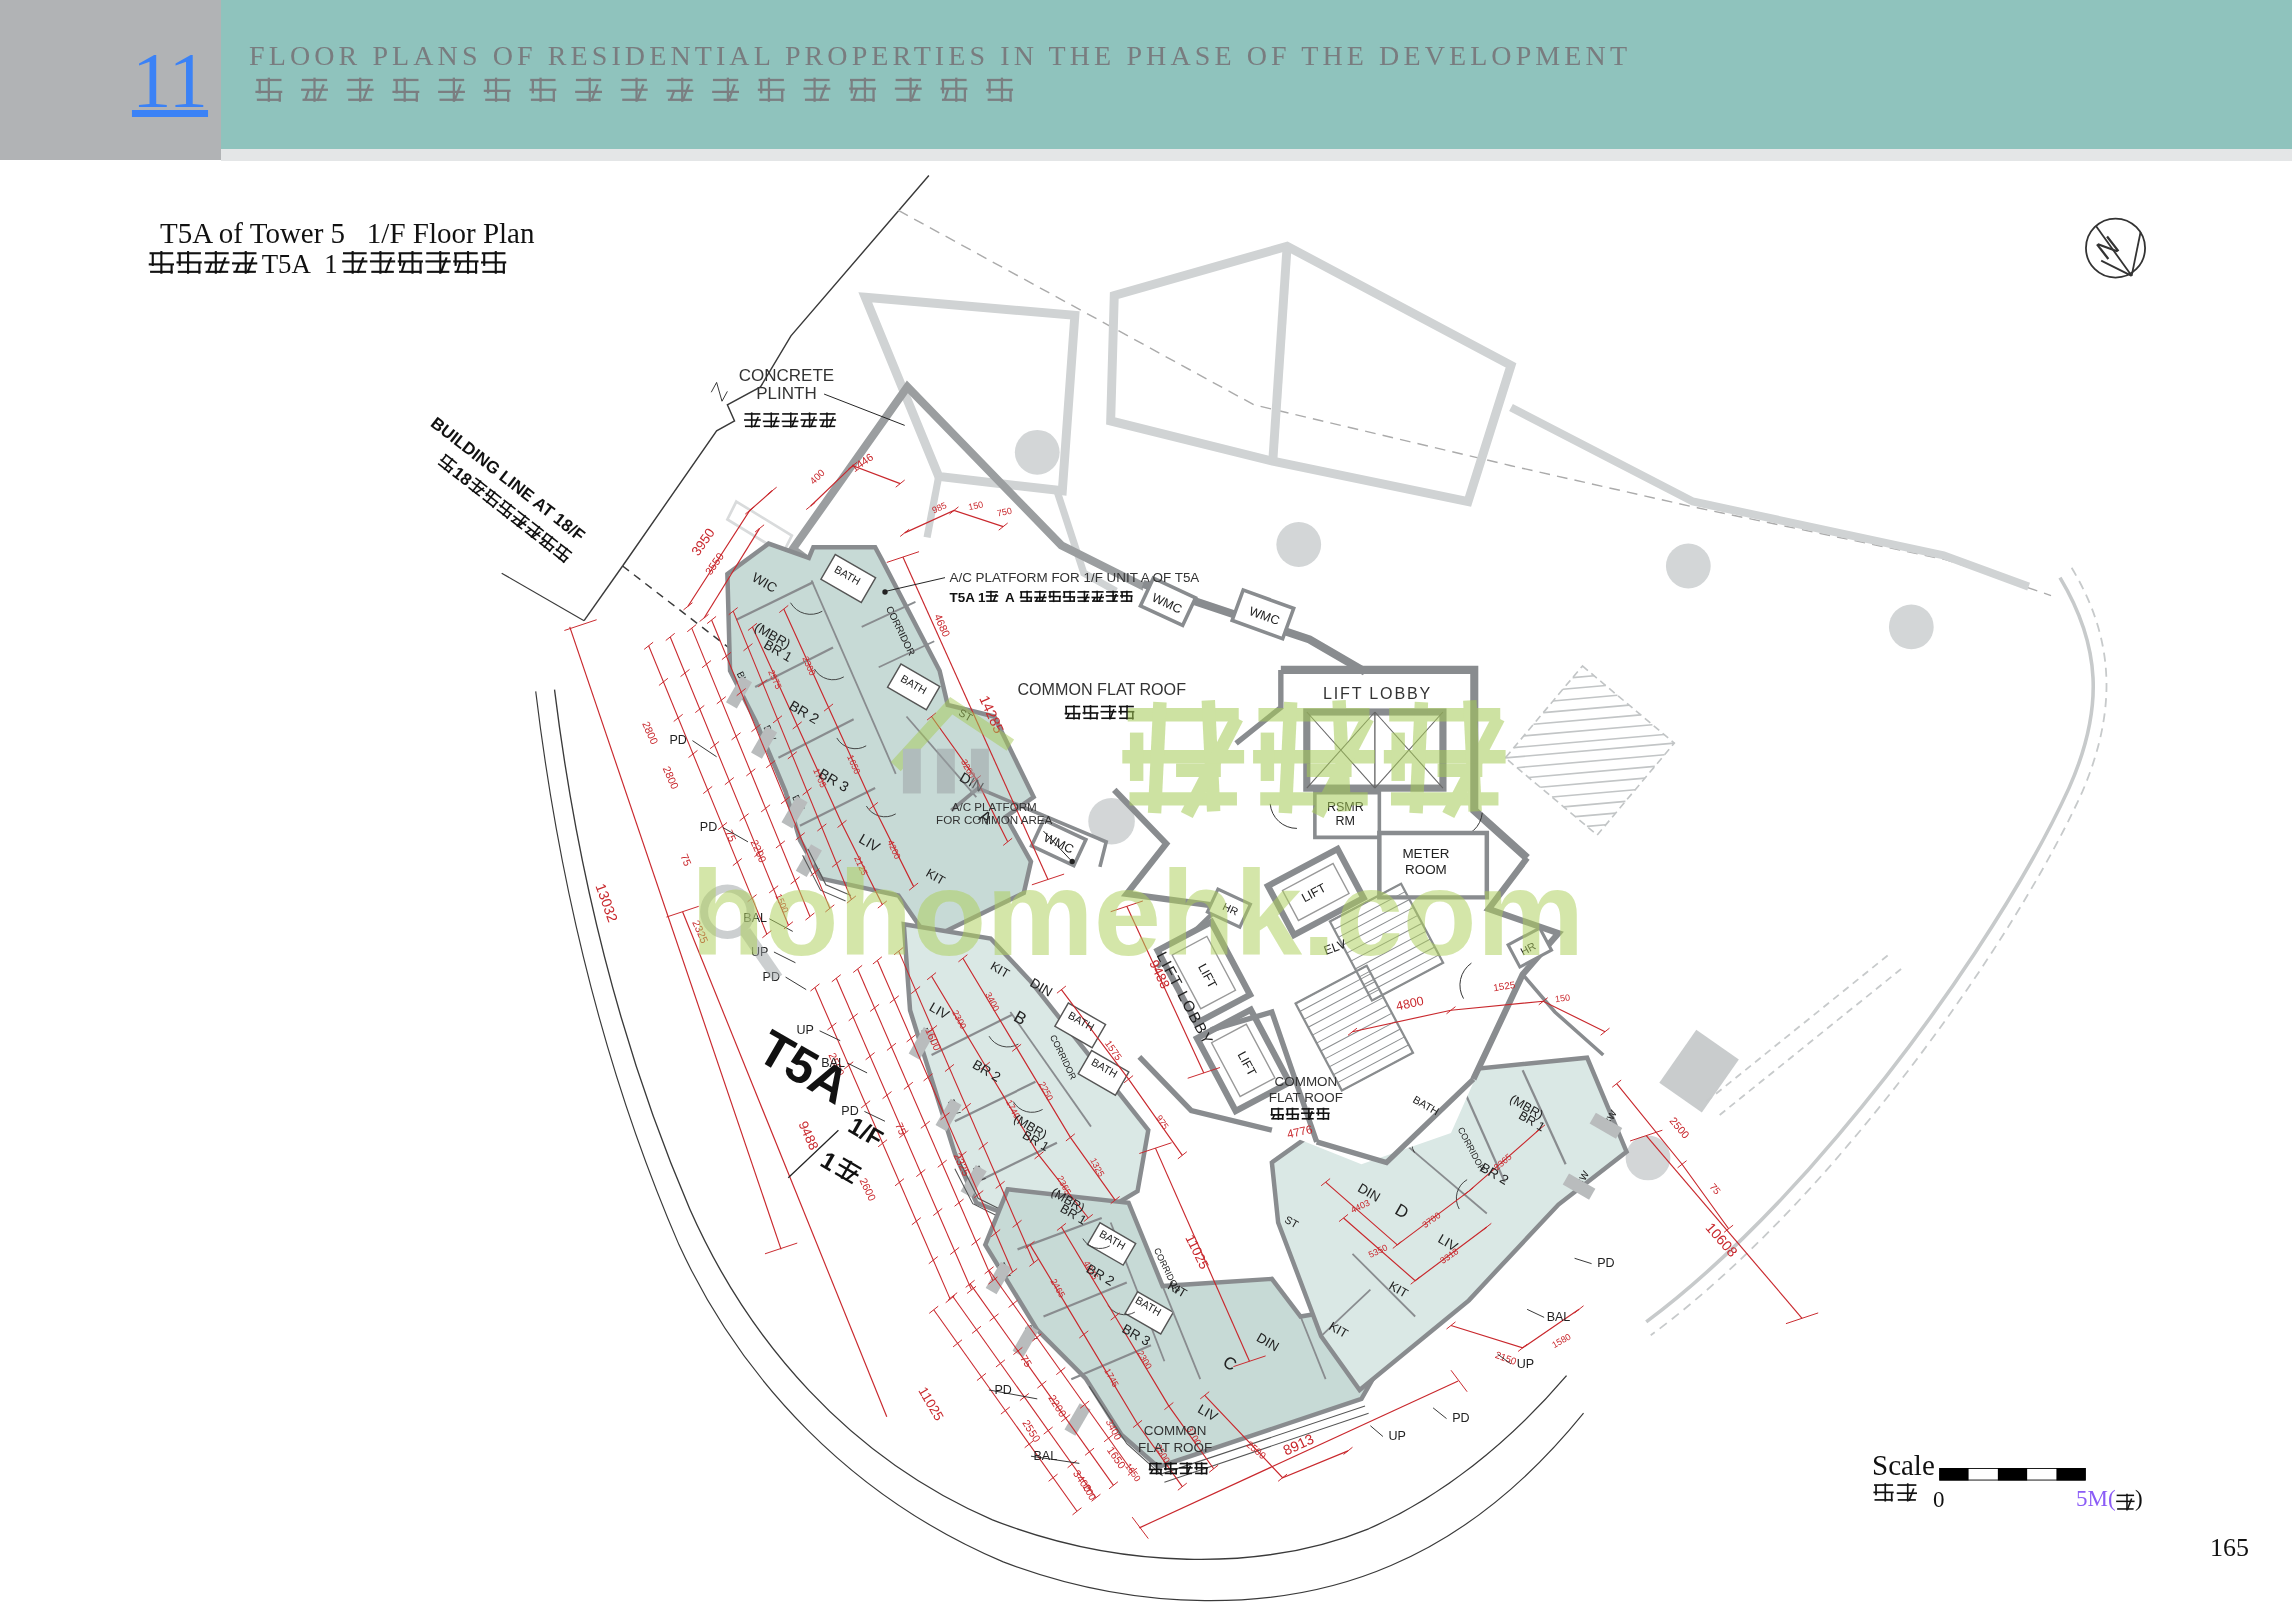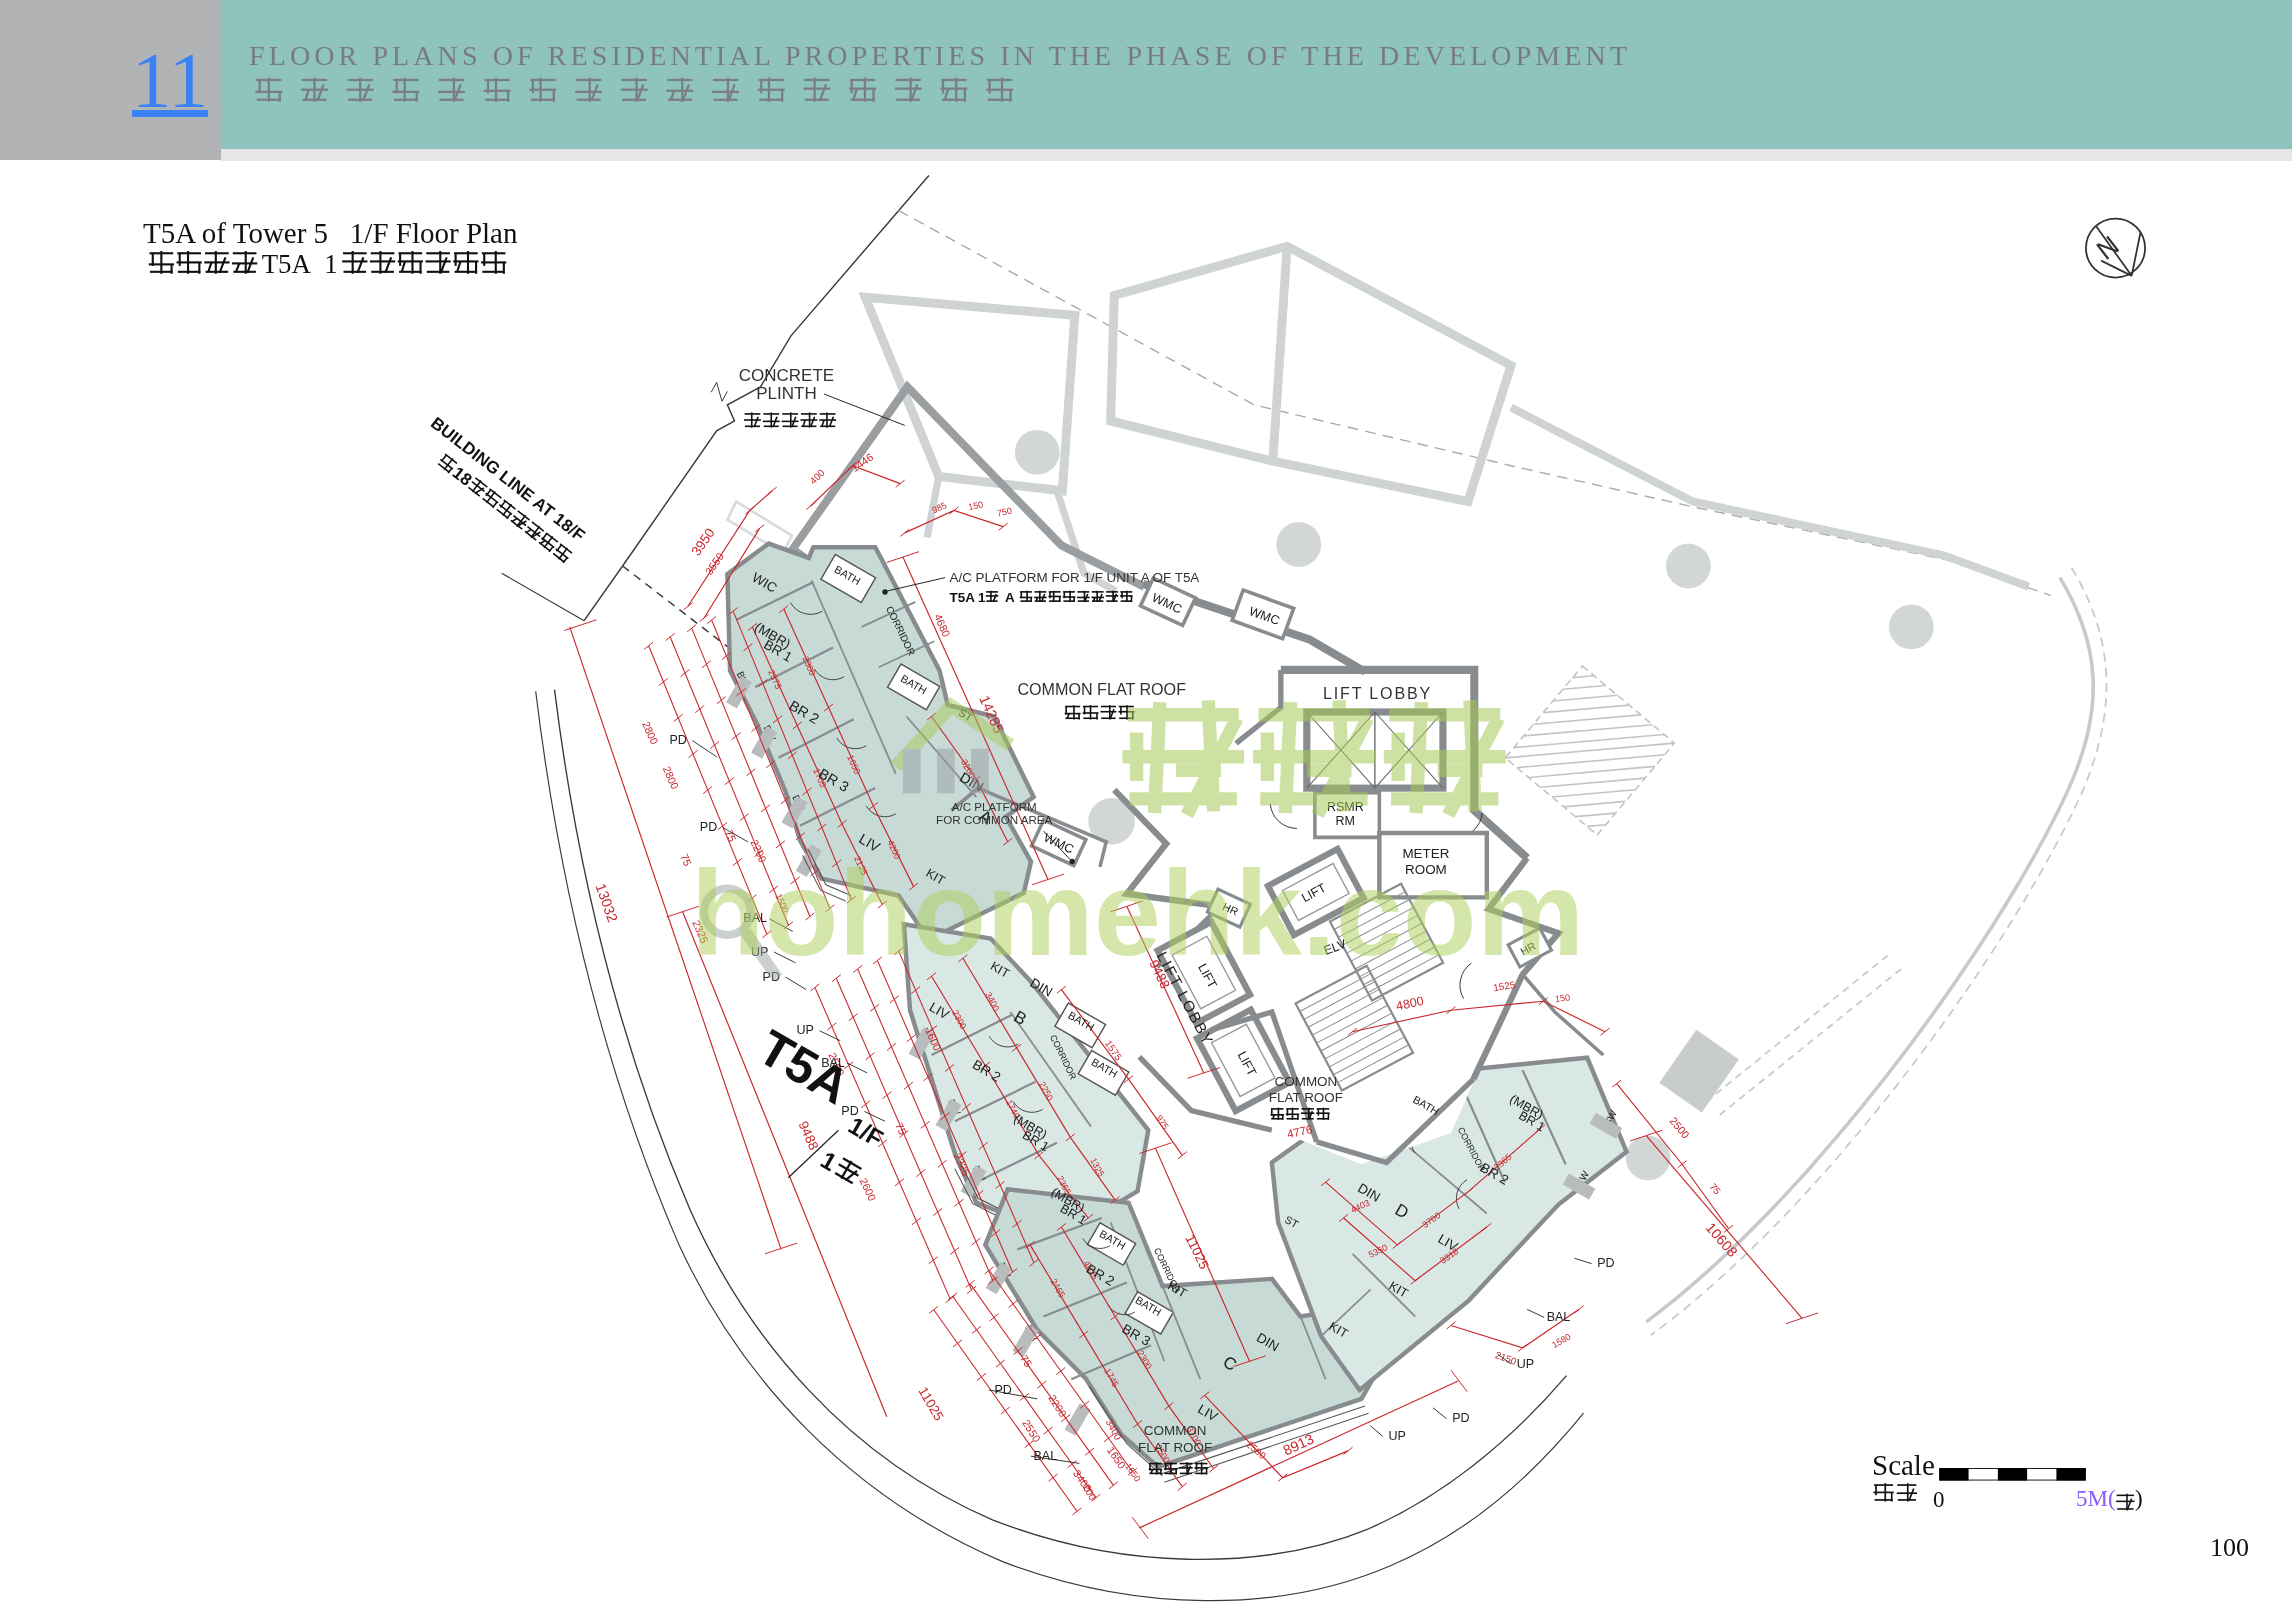--- a/index.html
+++ b/index.html
@@ -13,21 +13,21 @@
 <div class="abs" style="left:0;top:0;width:221px;height:160px;background:#b1b3b5;"></div>
 
 <div class="abs" style="left:221px;top:0;width:2071px;height:149px;background:#8fc3bd;"></div>
 
 <div class="abs" style="left:221px;top:149px;width:2071px;height:11.6px;background:#e4e6e7;"></div>
 
 <div class="abs" style="left:125px;top:40px;width:90px;text-align:center;font-size:79px;line-height:79px;color:#3b82f6;text-decoration:underline;">11</div>
 
 <div class="abs" style="left:249px;top:42px;font-size:28px;line-height:28px;color:#797c7f;letter-spacing:4.1px;white-space:nowrap;">FLOOR PLANS OF RESIDENTIAL PROPERTIES IN THE PHASE OF THE DEVELOPMENT</div>
 
-<div class="abs" style="left:143px;top:219px;font-size:29px;line-height:29px;color:#111;white-space:nowrap;">T5A of Tower 5&nbsp;&nbsp;&nbsp;1/F Floor Plan</div>
+<div class="abs" style="left:160px;top:219px;font-size:29px;line-height:29px;color:#111;white-space:nowrap;">T5A of Tower 5&nbsp;&nbsp;&nbsp;1/F Floor Plan</div>
 
 <svg class="abs" style="left:0;top:0;" width="2293" height="1621" viewBox="0 0 2560 1810">
 
 <polyline points="1037.0,196.0 883.0,375.0 849.0,432.0 812.0,452.0 820.0,470.0 800.0,481.0 695.0,632.0" fill="none" stroke="#3a3a3a" stroke-width="1.6" stroke-linejoin="miter"></polyline>
 
 <line x1="695.0" y1="632.0" x2="838.0" y2="742.0" stroke="#3a3a3a" stroke-width="1.6" stroke-dasharray="9 7"></line>
 <line x1="695.0" y1="632.0" x2="652.0" y2="693.0" stroke="#3a3a3a" stroke-width="1.6"></line>
 <line x1="652.0" y1="693.0" x2="560.0" y2="640.0" stroke="#3a3a3a" stroke-width="1.3"></line>
 
 <text x="563.0" y="540.0" font-family="&quot;Liberation Sans&quot;, sans-serif" font-size="19" fill="#111" text-anchor="middle" font-weight="bold" transform="rotate(38 563.0 540.0)">BUILDING LINE AT 18/F</text>
@@ -1152,14 +1152,14 @@
   <rect x="0" y="0" width="32.8" height="14" fill="#000"></rect>
   <rect x="65.6" y="0" width="32.8" height="14" fill="#000"></rect>
   <rect x="131.2" y="0" width="32.8" height="14" fill="#000"></rect>
 </svg>
 
 <div class="abs" style="left:1933px;top:1487px;font-size:23px;color:#111;">0</div>
 
 <div class="abs" style="left:2076px;top:1486px;font-size:23px;color:#8b5cf6;">5M(</div>
 <div class="abs" style="left:2135px;top:1486px;font-size:23px;color:#111;">)</div>
 
-<div class="abs" style="left:2210px;top:1533px;font-size:26px;color:#111;">100</div>
+<div class="abs" style="left:2210px;top:1533px;font-size:26px;color:#111;">165</div>
 
 
 </body></html>

